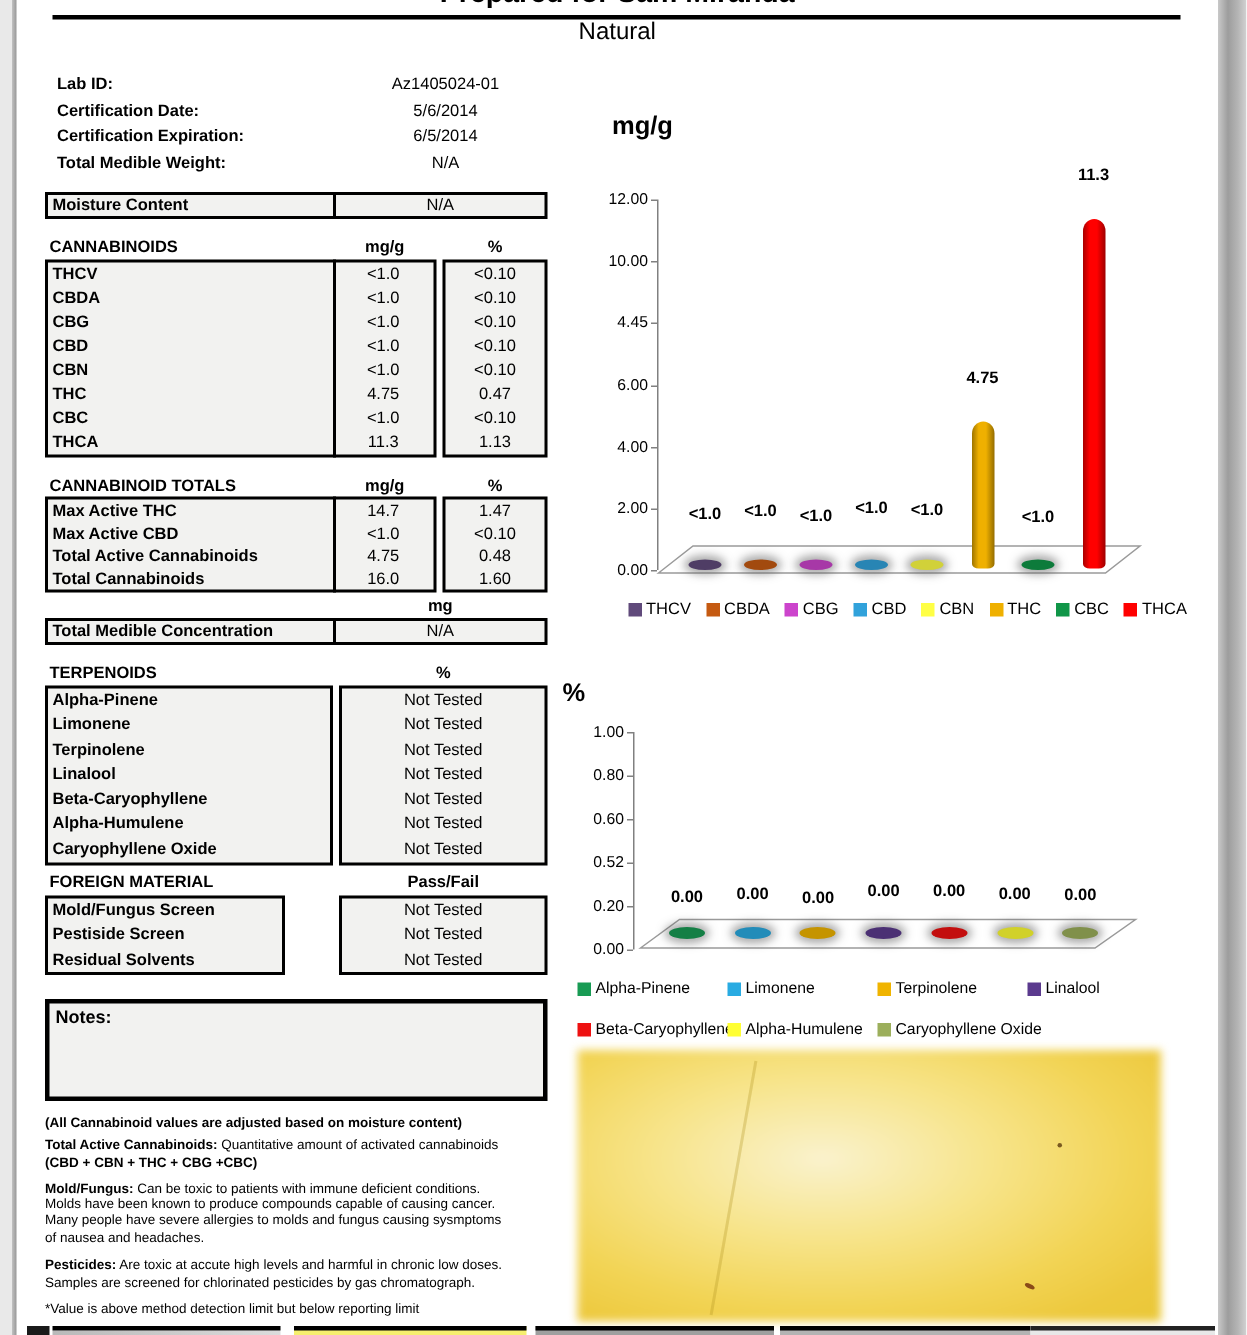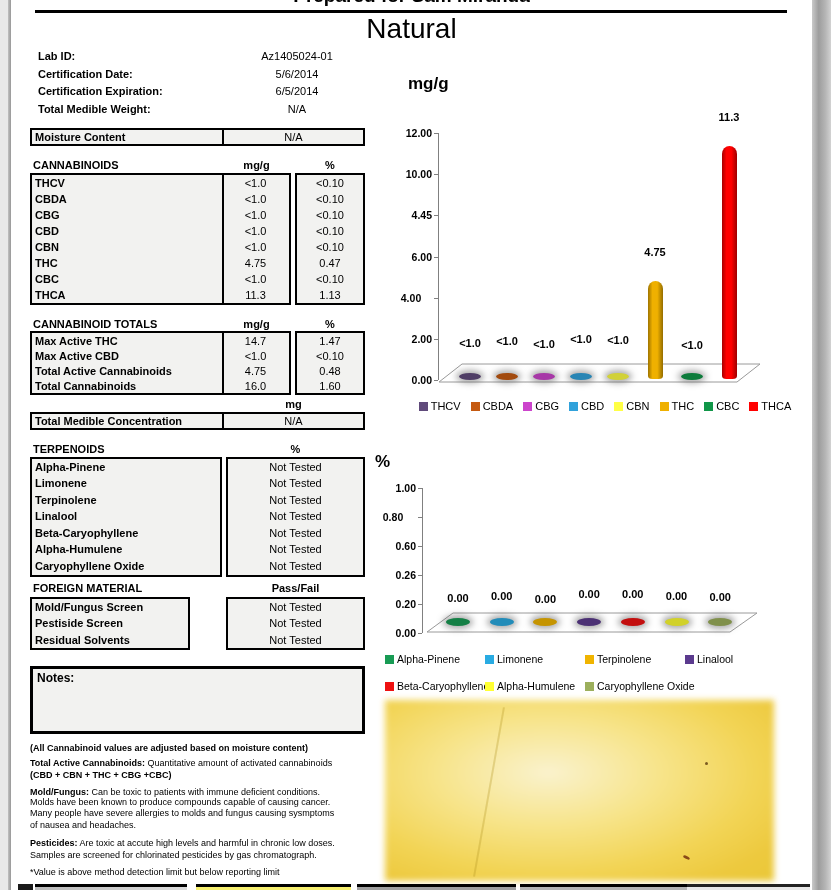--- a/index.html
+++ b/index.html
@@ -6,34 +6,34 @@
   body{width:831px;height:890px;position:relative;overflow:hidden;background:#fff;
        font-family:"Liberation Sans",sans-serif;color:#000}
   .abs{position:absolute;box-sizing:border-box}
   .b{font-weight:bold}
   .t11{font-size:11px;line-height:16px;white-space:nowrap}
   .center{text-align:center}
   .box{border:2px solid #000;background:#F2F2F0}
   .cell{position:absolute;box-sizing:border-box;font-size:11px;white-space:nowrap}
   .hrule{background:#000}
   .dlabel{font-size:11px;font-weight:600;white-space:nowrap;text-align:center}
-  .ylab{font-size:10.5px;font-weight:700;white-space:nowrap}
+  .ylab{font-size:10.5px;font-weight:400;white-space:nowrap}
   .fnote{position:absolute;font-size:9px;line-height:10px;white-space:nowrap}
   .charttitle{position:absolute;font-size:17px;font-weight:bold}
 </style>
 </head>
 <body>
 
 <div class="abs" style="left:0;top:0;width:8px;height:890px;background:#e9e9e9"></div>
 <div class="abs" style="left:8px;top:0;width:3px;height:890px;background:linear-gradient(90deg,#c2c2c2,#979797)"></div>
 <div class="abs" style="left:812px;top:0;width:19px;height:890px;background:linear-gradient(90deg,#c9c9c9 0%,#9d9d9d 35%,#b5b5b5 70%,#d2d2d2 100%)"></div>
 
 <div class="abs b" style="left:0;top:-15px;width:823px;text-align:center;font-size:19px">Prepared for Sam Miranda</div>
 <div class="abs hrule" style="left:35px;top:10px;width:752px;height:3px"></div>
-<div class="abs" style="left:0;top:13px;width:823px;text-align:center;font-size:28px">Natural</div>
+<div class="abs" style="left:0;top:13px;width:823px;text-align:center;font-size:16px">Natural</div>
 
 <div id="info"></div>
 
 <div class="abs box" style="left:30px;top:128px;width:194px;height:18px">
   <span class="cell b" style="left:3px;top:0;line-height:14px">Moisture Content</span>
 </div>
 <div class="abs box" style="left:222px;top:128px;width:143px;height:18px">
   <span class="cell center" style="left:0;top:0;width:139px;line-height:14px">N/A</span>
 </div>
 
@@ -156,21 +156,21 @@
     <polygon points="49,322 72,304 370,304 347,322" fill="#ffffff" stroke="#9a9a9a" stroke-width="1"></polygon>
   </svg>
 <div class="abs ylab" style="left: 0px; top: 67px; width: 42px; text-align: right;">12.00</div>
     <div class="abs" style="left: 44px; top: 73px; width: 4px; height: 1px; background: rgb(128, 128, 128);"></div>
     <div class="abs ylab" style="left: 0px; top: 108.167px; width: 42px; text-align: right;">10.00</div>
     <div class="abs" style="left: 44px; top: 114.167px; width: 4px; height: 1px; background: rgb(128, 128, 128);"></div>
     <div class="abs ylab" style="left: 0px; top: 149.333px; width: 42px; text-align: right;">4.45</div>
     <div class="abs" style="left: 44px; top: 155.333px; width: 4px; height: 1px; background: rgb(128, 128, 128);"></div>
     <div class="abs ylab" style="left: 0px; top: 190.5px; width: 42px; text-align: right;">6.00</div>
     <div class="abs" style="left: 44px; top: 196.5px; width: 4px; height: 1px; background: rgb(128, 128, 128);"></div>
-    <div class="abs ylab" style="left: 0px; top: 231.667px; width: 42px; text-align: center;">4.00</div>
+    <div class="abs ylab" style="left: 0px; top: 231.667px; width: 42px; text-align: right;">4.00</div>
     <div class="abs" style="left: 44px; top: 237.667px; width: 4px; height: 1px; background: rgb(128, 128, 128);"></div>
     <div class="abs ylab" style="left: 0px; top: 272.833px; width: 42px; text-align: right;">2.00</div>
     <div class="abs" style="left: 44px; top: 278.833px; width: 4px; height: 1px; background: rgb(128, 128, 128);"></div>
     <div class="abs ylab" style="left: 0px; top: 314px; width: 42px; text-align: right;">0.00</div>
     <div class="abs" style="left: 44px; top: 320px; width: 4px; height: 1px; background: rgb(128, 128, 128);"></div>
     <div class="abs" style="left: 48px; top: 73px; width: 1px; height: 247px; background: rgb(128, 128, 128);"></div>
     <div class="abs" style="left: 69px; top: 313px; width: 22px; height: 7px; background: rgb(79, 61, 101); border-radius: 50%; box-shadow: rgba(90, 90, 90, 0.5) 0px 0px 6px 3px;"></div>
     <div class="abs dlabel" style="left: 56px; top: 277px; width: 48px;">&lt;1.0</div>
     <div class="abs" style="left: 106px; top: 313px; width: 22px; height: 7px; background: rgb(162, 74, 14); border-radius: 50%; box-shadow: rgba(90, 90, 90, 0.5) 0px 0px 6px 3px;"></div>
     <div class="abs dlabel" style="left: 93px; top: 275px; width: 48px;">&lt;1.0</div>
@@ -222,25 +222,25 @@
     </div>
   </div>
 
 <div id="chart2" class="abs" style="left:370px;top:445px;width:442px;height:255px">
   <div class="charttitle" style="left:5px;top:7px">%</div>
   <svg width="442" height="255" style="position:absolute;left:0;top:0">
     <polygon points="57,187 83,168 387,168 360,187" fill="#ffffff" stroke="#9a9a9a" stroke-width="1"></polygon>
   </svg>
 <div class="abs ylab" style="left: 0px; top: 37px; width: 46px; text-align: right;">1.00</div>
     <div class="abs" style="left: 48px; top: 43px; width: 4px; height: 1px; background: rgb(128, 128, 128);"></div>
-    <div class="abs ylab" style="left: 0px; top: 66px; width: 46px; text-align: center;">0.80</div>
+    <div class="abs ylab" style="left: 0px; top: 66px; width: 46px; text-align: right;">0.80</div>
     <div class="abs" style="left: 48px; top: 72px; width: 4px; height: 1px; background: rgb(128, 128, 128);"></div>
     <div class="abs ylab" style="left: 0px; top: 95px; width: 46px; text-align: right;">0.60</div>
     <div class="abs" style="left: 48px; top: 101px; width: 4px; height: 1px; background: rgb(128, 128, 128);"></div>
-    <div class="abs ylab" style="left: 0px; top: 124px; width: 46px; text-align: right;">0.26</div>
+    <div class="abs ylab" style="left: 0px; top: 124px; width: 46px; text-align: right;">0.52</div>
     <div class="abs" style="left: 48px; top: 130px; width: 4px; height: 1px; background: rgb(128, 128, 128);"></div>
     <div class="abs ylab" style="left: 0px; top: 153px; width: 46px; text-align: right;">0.20</div>
     <div class="abs" style="left: 48px; top: 159px; width: 4px; height: 1px; background: rgb(128, 128, 128);"></div>
     <div class="abs ylab" style="left: 0px; top: 182px; width: 46px; text-align: right;">0.00</div>
     <div class="abs" style="left: 48px; top: 188px; width: 4px; height: 1px; background: rgb(128, 128, 128);"></div>
     <div class="abs" style="left: 52px; top: 43px; width: 1px; height: 145px; background: rgb(128, 128, 128);"></div>
     <div class="abs" style="left: 76px; top: 173px; width: 24px; height: 8px; background: rgb(20, 127, 69); border-radius: 50%; box-shadow: rgba(90, 90, 90, 0.5) 0px 0px 6px 3px;"></div>
     <div class="abs dlabel" style="left: 64px; top: 147px; width: 48px;">0.00</div>
     <div class="abs" style="left: 119.7px; top: 173px; width: 24px; height: 8px; background: rgb(34, 140, 185); border-radius: 50%; box-shadow: rgba(90, 90, 90, 0.5) 0px 0px 6px 3px;"></div>
     <div class="abs dlabel" style="left: 107.7px; top: 145px; width: 48px;">0.00</div>

